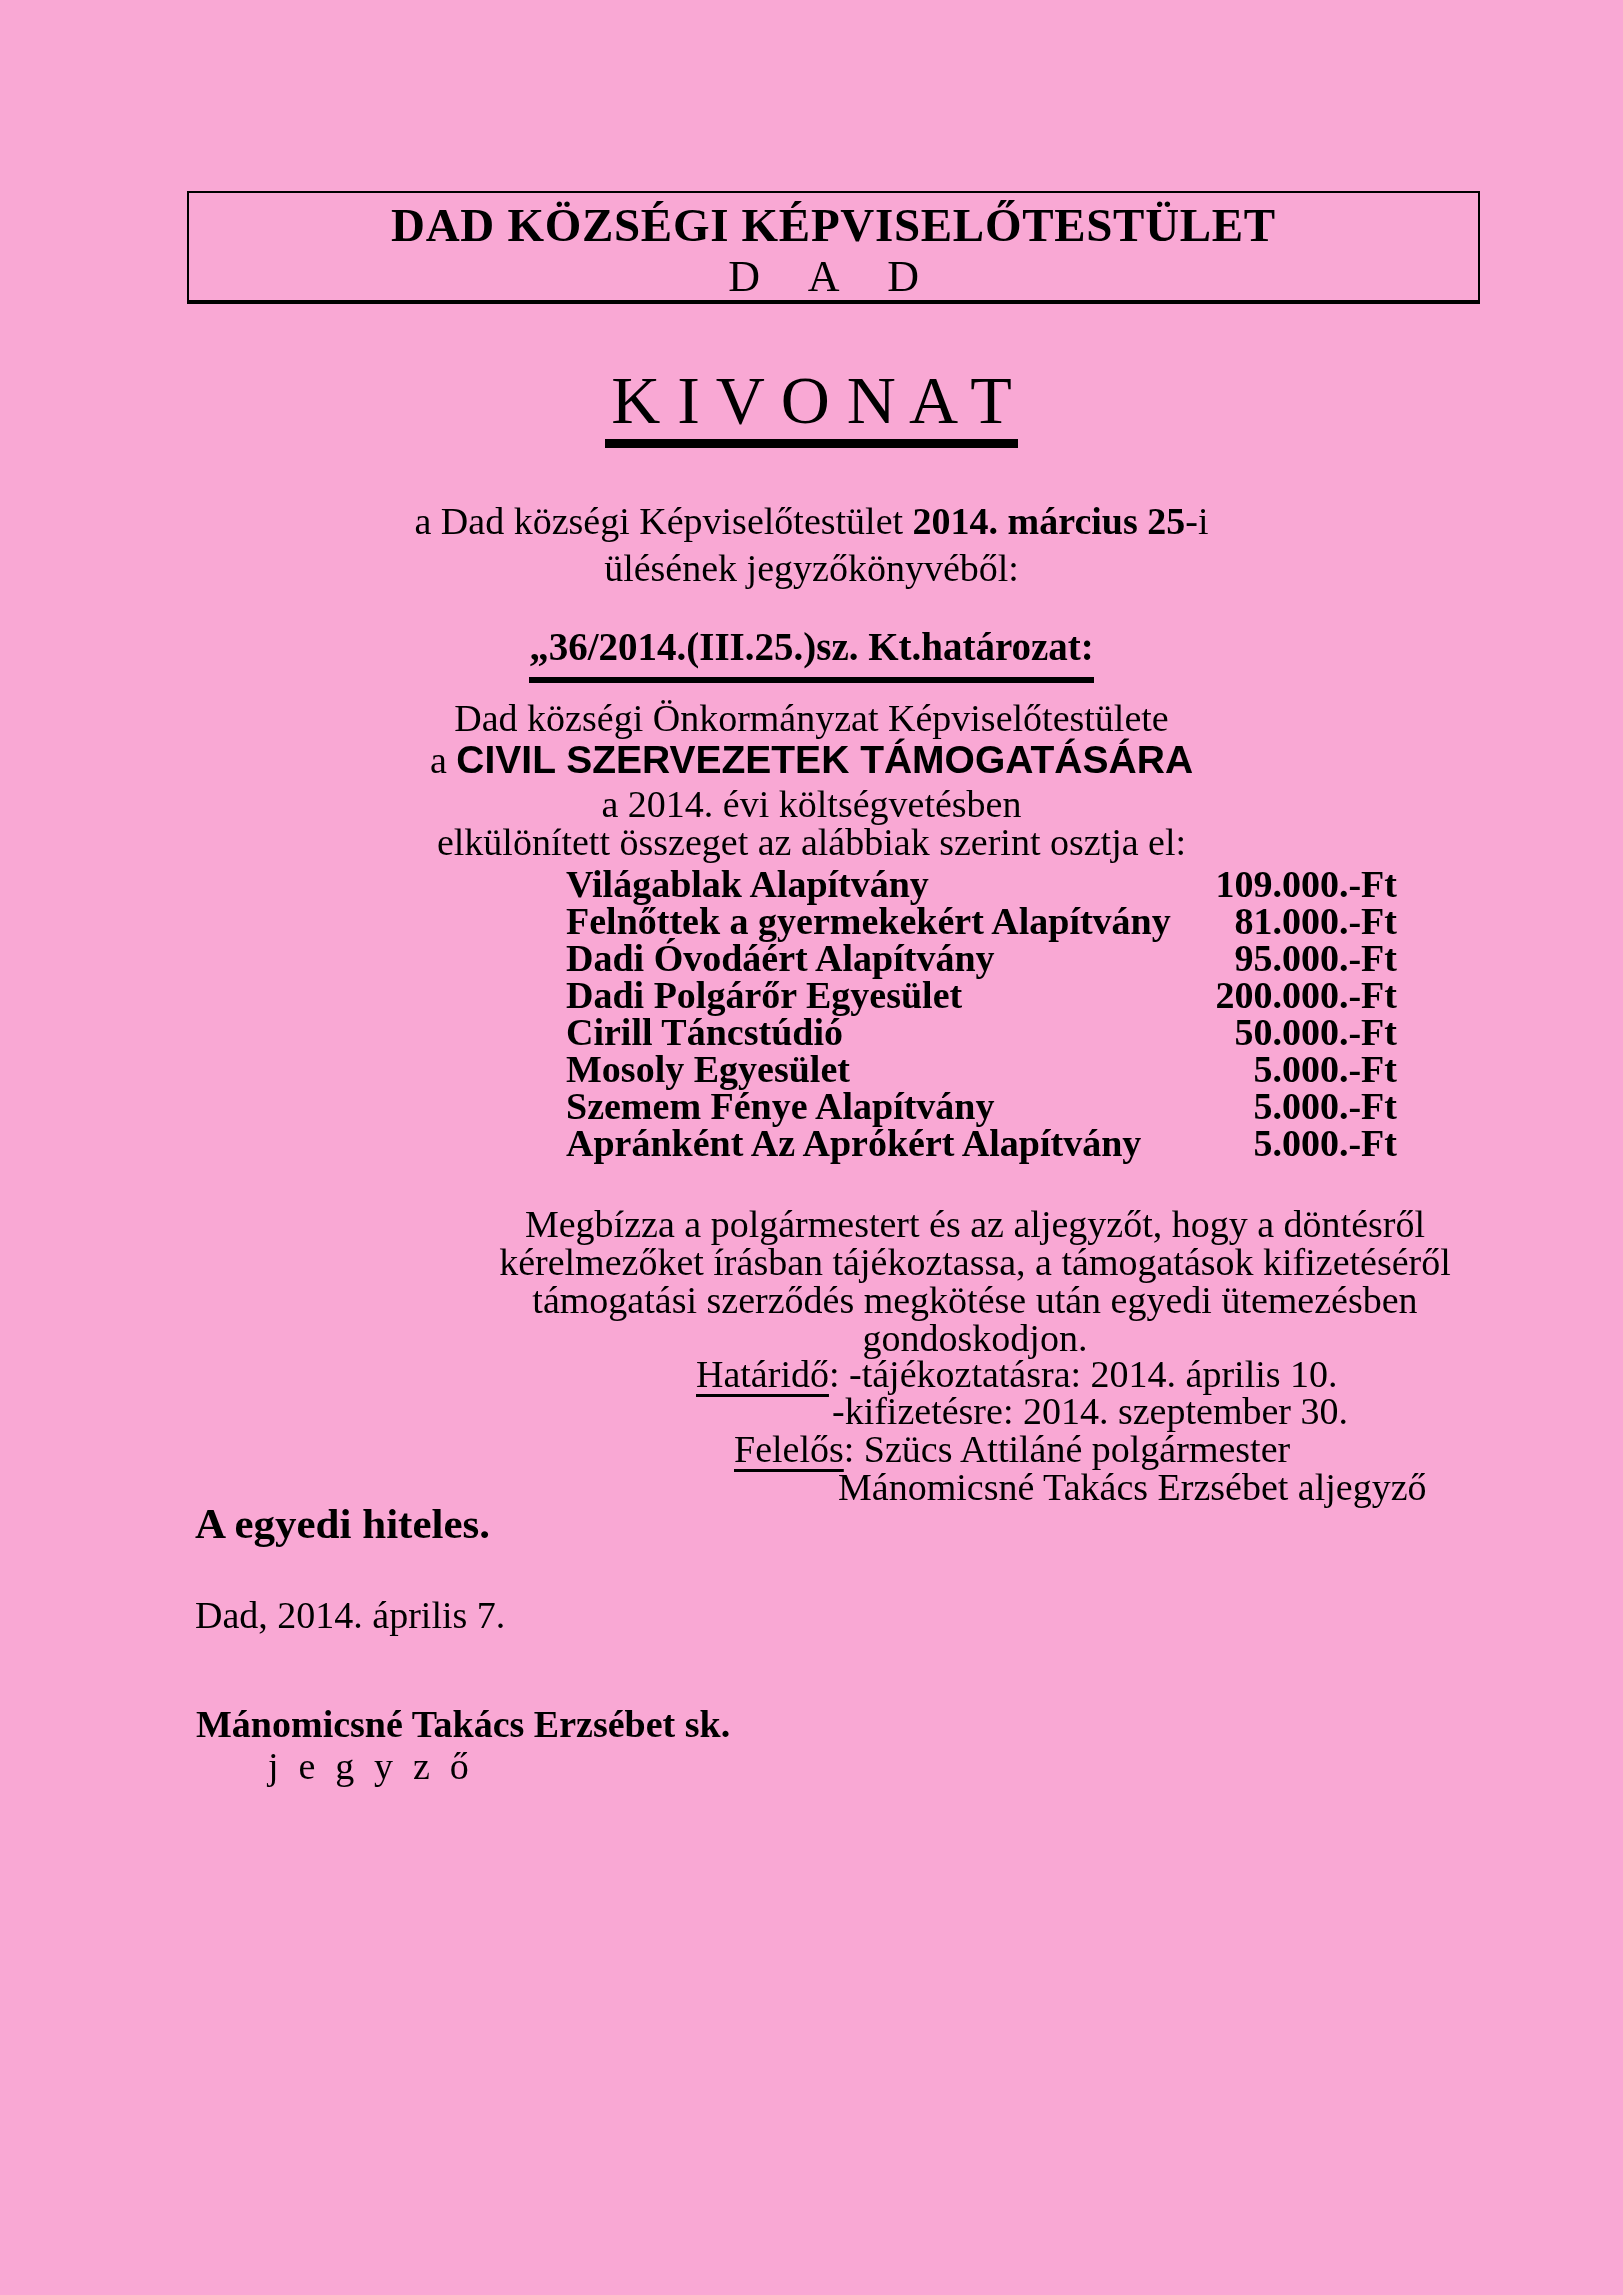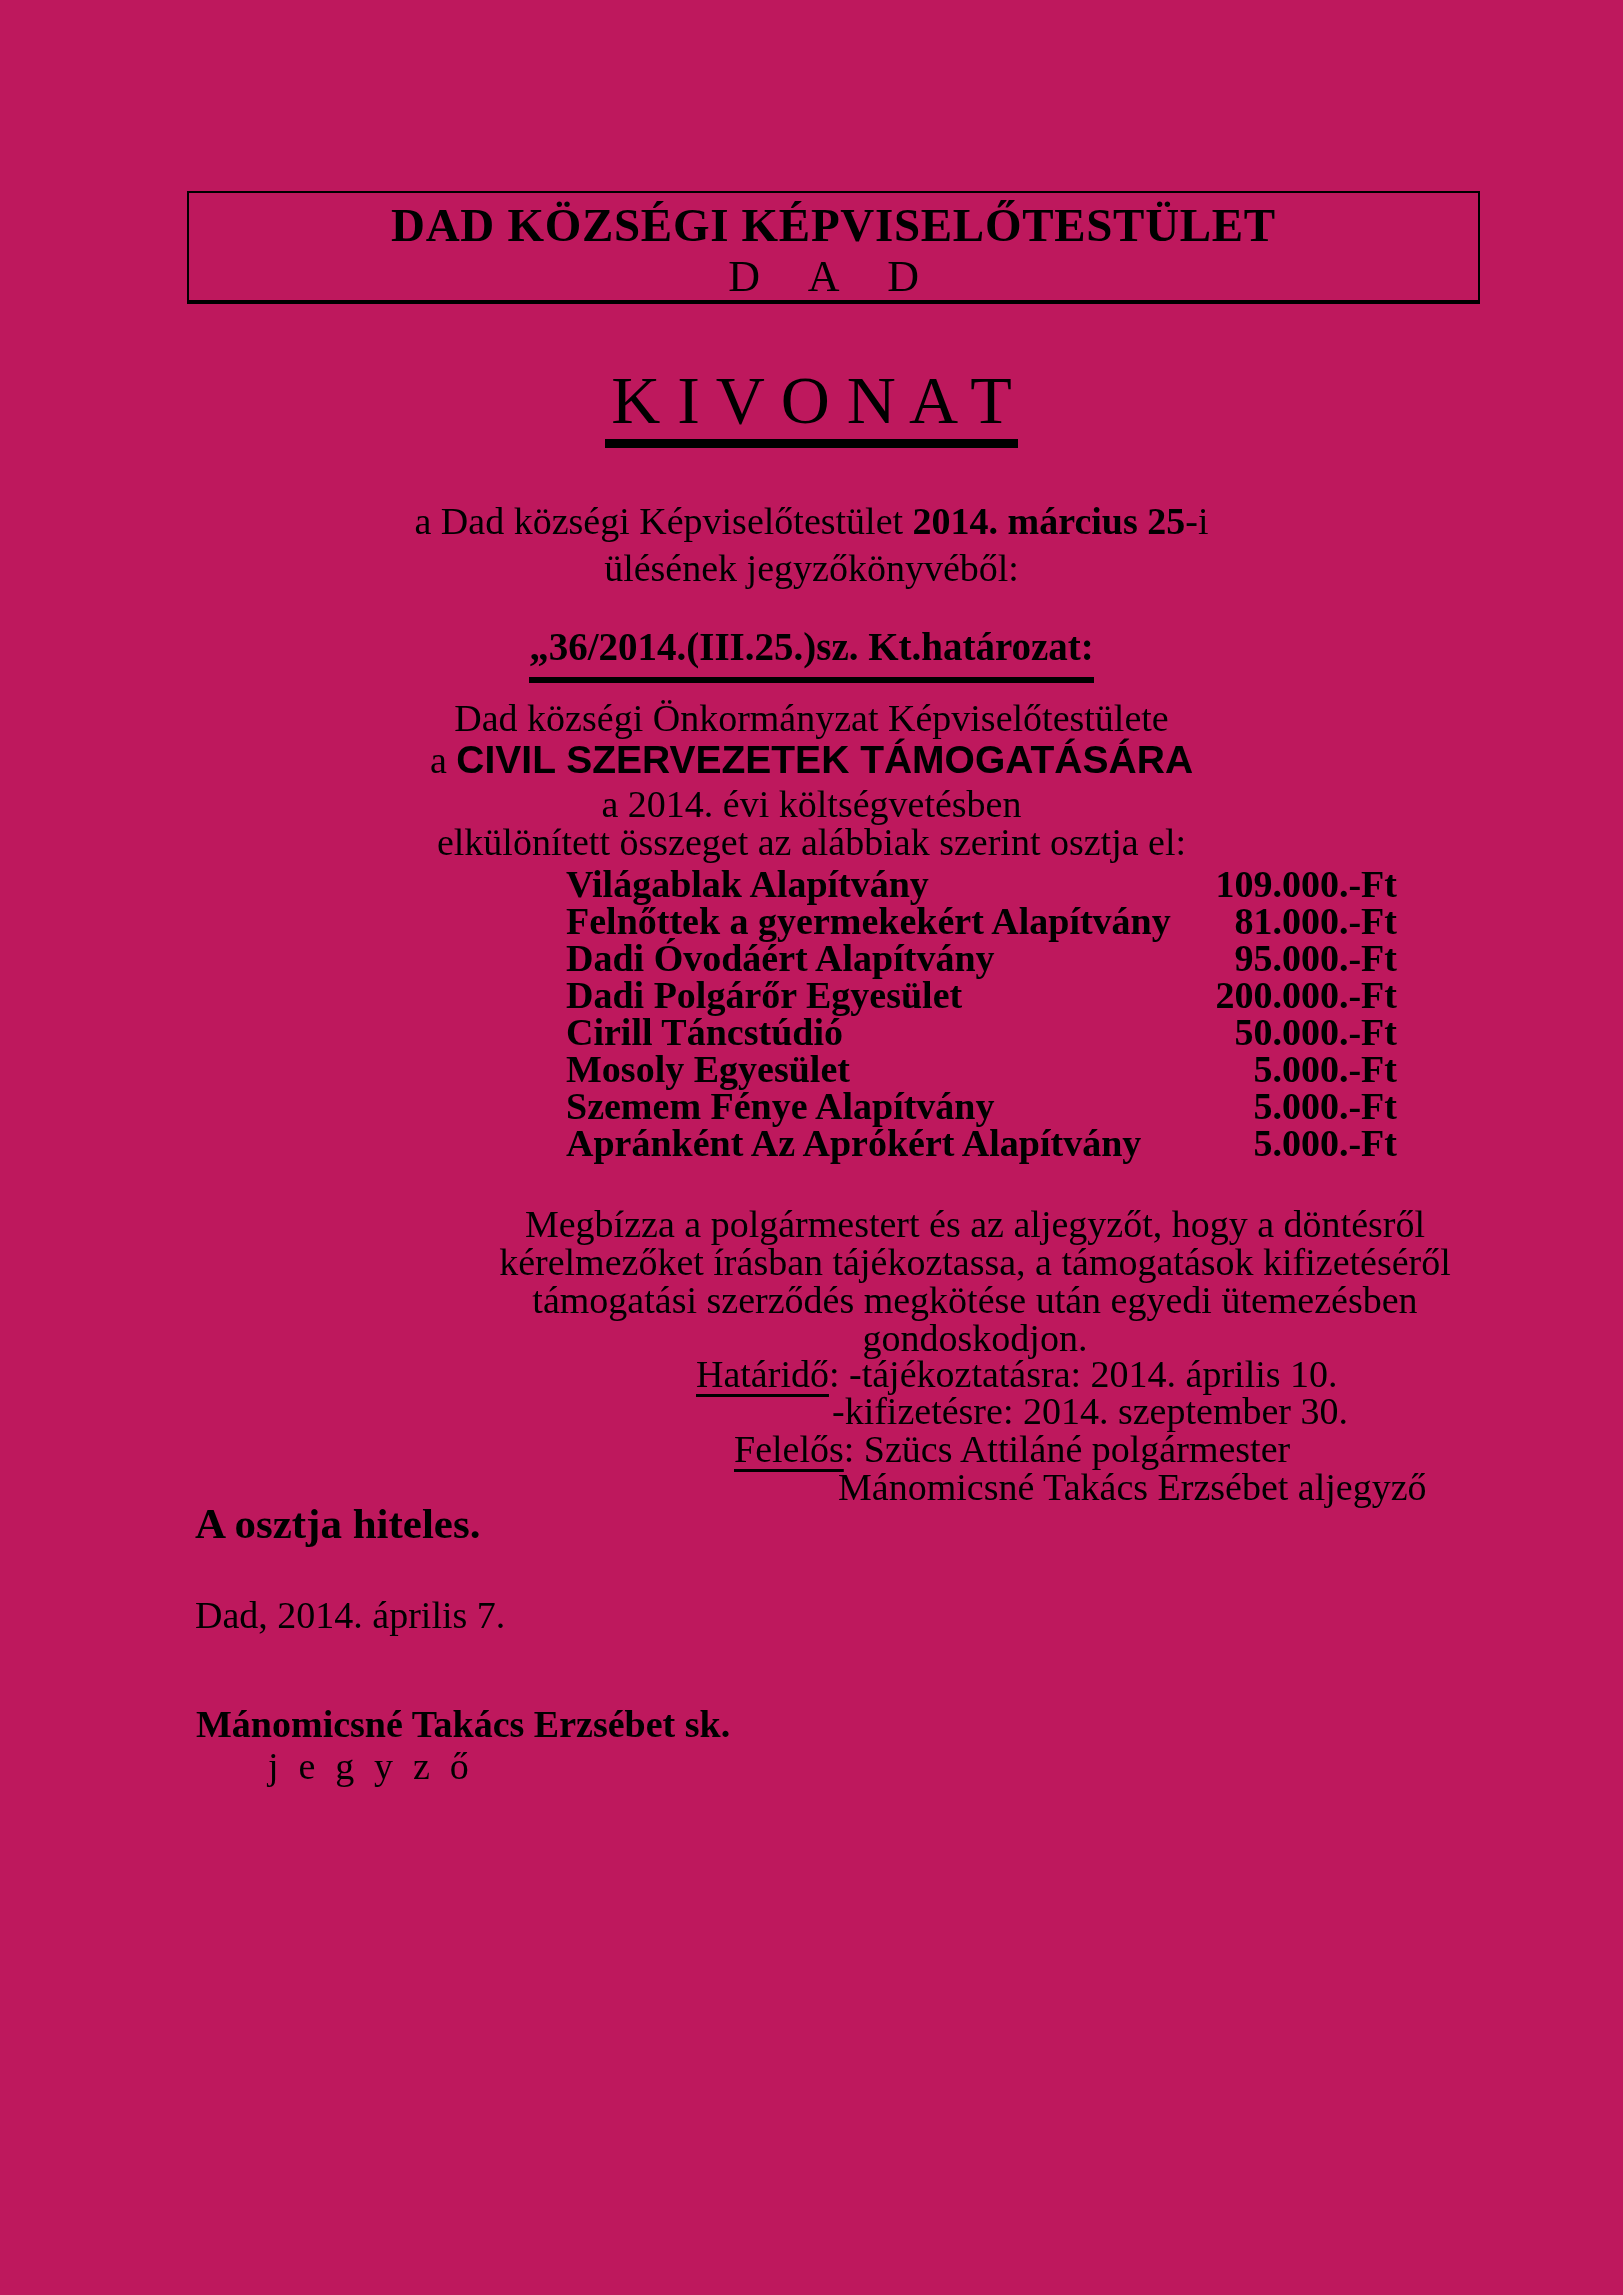--- a/index.html
+++ b/index.html
@@ -1,20 +1,20 @@
 <!DOCTYPE html>
 <html style="font-size:10.5px"><head>
 <meta charset="utf-8">
 <style>
   html,body{margin:0;padding:0;background:#888;}
   .page{
     position:relative;
     width:1623px;height:2295px;
     margin:0 auto;
-    background:#be185d;
+    background:#f9a8d4;
     color:#000;
     font-family:"Liberation Serif", serif;
     font-size:38px;
     overflow:hidden;
   }
   .center-line{
     position:absolute;left:0;width:1623px;
     text-align:center;white-space:nowrap;line-height:41px;
   }
   .b{font-weight:bold;}
@@ -134,19 +134,19 @@
 
   <div class="dl dl-1">
     <span class="ul">Határidő</span><span>: -tájékoztatásra: 2014. április 10.</span>
   </div>
   <div class="dl dl-2">-kifizetésre: 2014. szeptember 30.</div>
   <div class="dl dl-3">
     <span class="ul">Felelős</span><span>: Szücs Attiláné polgármester</span>
   </div>
   <div class="dl dl-4">Mánomicsné Takács Erzsébet aljegyző</div>
 
-  <div class="hiteles">A osztja hiteles.</div>
+  <div class="hiteles">A egyedi hiteles.</div>
   <div class="dateline">Dad, 2014. április 7.</div>
   <div class="signame">Mánomicsné Takács Erzsébet sk.</div>
   <div class="sigtitle">j e g y z ő</div>
 
 </div>
 
 
 </body></html>

